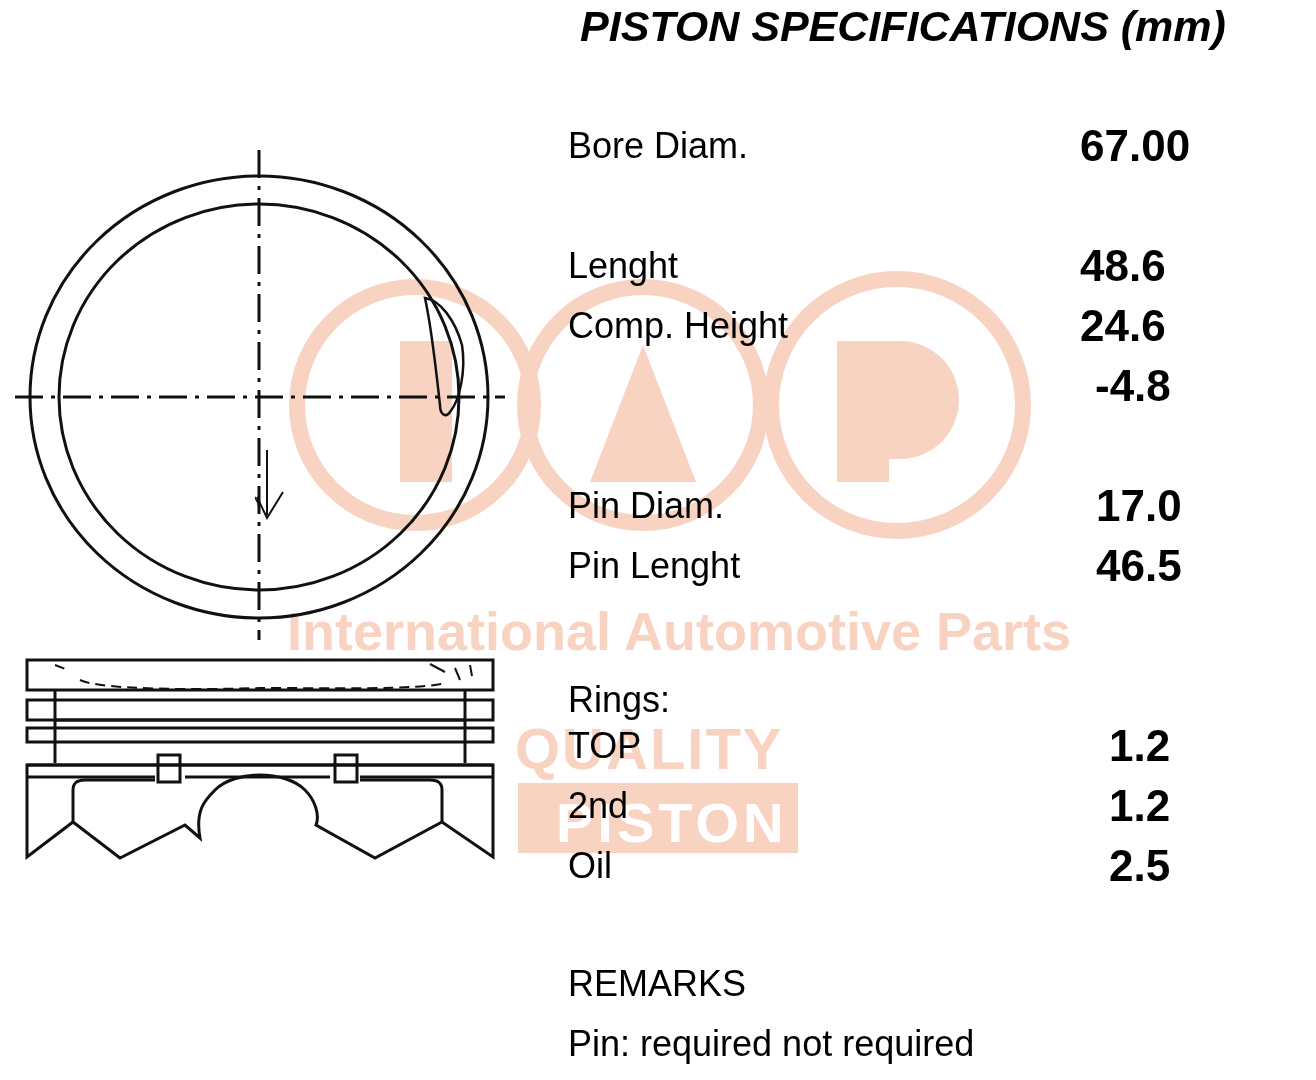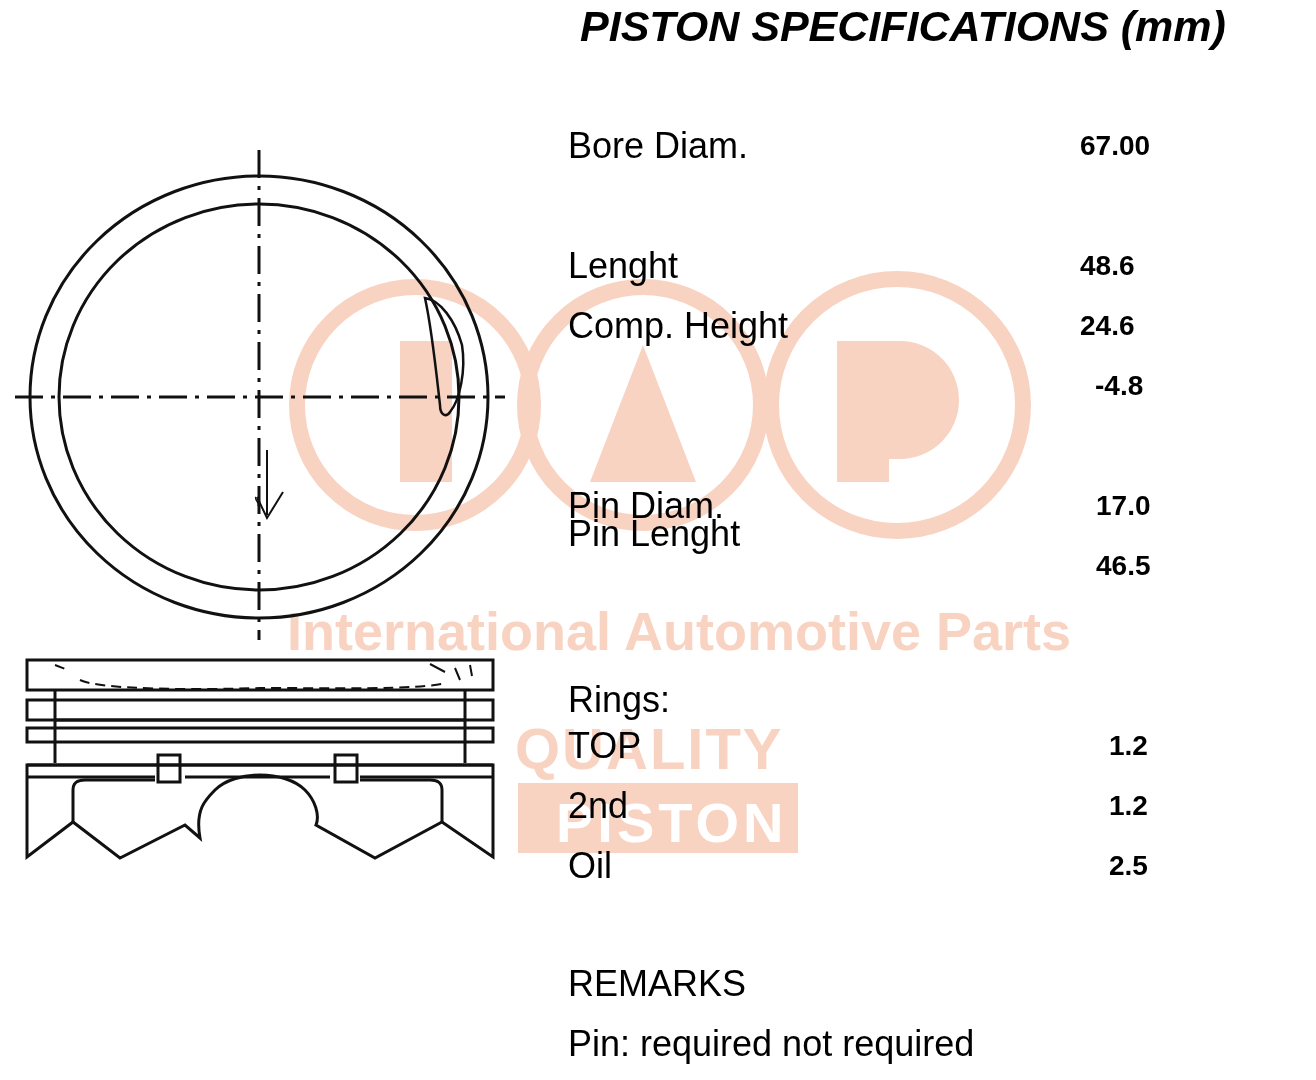--- a/index.html
+++ b/index.html
@@ -2,21 +2,21 @@
 <html><head>
   <meta charset="utf-8">
   <style>
     html, body { margin: 0; padding: 0; background: #ffffff; }
     body { width: 1316px; height: 1080px; position: relative; overflow: hidden;
            font-family: "Liberation Sans", sans-serif; color: #000; }
     .abs { position: absolute; }
     .title { left: 568px; top: 0px; font-size: 43px; font-weight: bold; font-style: italic;
              white-space: nowrap; line-height: 52px; letter-spacing: 0px; margin-left: 12px; }
     .spec-label { left: 568px; font-size: 36px; font-weight: normal; white-space: nowrap; line-height: 52px; z-index: 3; }
-    .spec-value { font-size: 28px; font-weight: bold; white-space: nowrap; line-height: 52px; text-align: right; z-index: 3; }
+    .spec-value { font-size: 44px; font-weight: bold; white-space: nowrap; line-height: 52px; text-align: right; z-index: 3; }
     .watermark { z-index: 1; pointer-events: none; }
     .wm-text { font-size: 44px; font-weight: bold; color: #f9d3c2; white-space: nowrap; letter-spacing: 0px; }
     .drawing { z-index: 2; }
   </style>
 </head>
 <body>
 
 <div class="abs watermark" style="left:0;top:0;width:1316px;height:1080px;">
   <svg width="1316" height="1080" viewBox="0 0 1316 1080">
     <g fill="none" stroke="#f9d3c2" stroke-width="16">
@@ -98,21 +98,21 @@
 <div class="abs spec-value" style="left:1080px;top:240px;">48.6</div>
 
 <div class="abs spec-label" style="top:300px;">Comp. Height</div>
 <div class="abs spec-value" style="left:1080px;top:300px;">24.6</div>
 
 <div class="abs spec-value" style="left:1095px;top:360px;">-4.8</div>
 
 <div class="abs spec-label" style="top:480px;">Pin Diam.</div>
 <div class="abs spec-value" style="left:1096px;top:480px;">17.0</div>
 
-<div class="abs spec-label" style="top:508px;">Pin Lenght</div>
+<div class="abs spec-label" style="top:540px;">Pin Lenght</div>
 <div class="abs spec-value" style="left:1096px;top:540px;">46.5</div>
 
 <div class="abs spec-label" style="top:660px;margin-top:14px;">Rings:</div>
 
 <div class="abs spec-label" style="top:720px;">TOP</div>
 <div class="abs spec-value" style="left:1109px;top:720px;">1.2</div>
 
 <div class="abs spec-label" style="top:780px;">2nd</div>
 <div class="abs spec-value" style="left:1109px;top:780px;">1.2</div>
 

